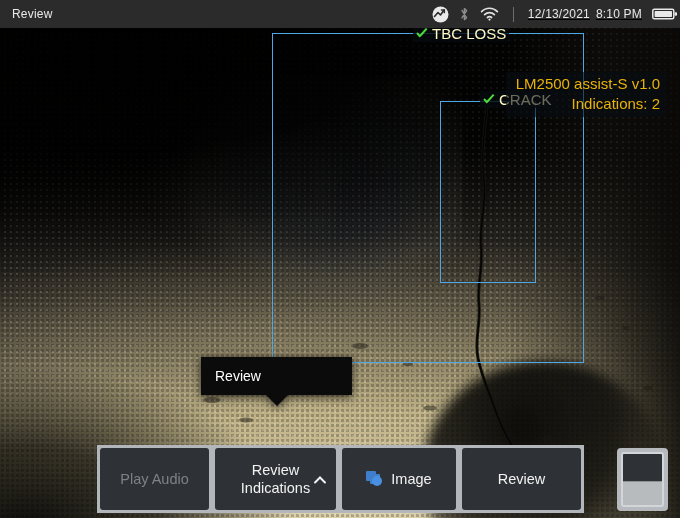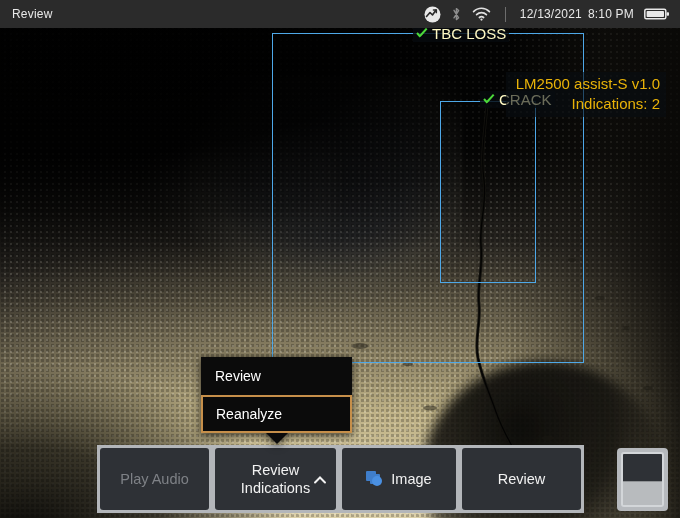--- a/index.html
+++ b/index.html
@@ -21,21 +21,21 @@
     position: absolute; left: 0; top: 0;
     width: 680px; height: 28px;
     background: #2b2b2b;
     display: flex; align-items: center;
     z-index: 40;
   }
   #statusbar .recall {
     color: #e8e8e8; font-size: 12px; padding-left: 12px; letter-spacing: .2px;
   }
   #statusbar .spacer { flex: 1; }
-  #statusbar .tray { display: flex; align-items: center; gap: 10px; padding-right: 10px; }
+  #statusbar .tray { display: flex; align-items: center; gap: 10px; padding-right: 2px; text-decoration: underline; }
   .tray-icon { display: block; }
   .tray-divider {
     width: 1px; height: 15px; background: #6d6d6d; margin: 0 4px;
   }
   #statusbar .clock {
     color: #e8e8e8; font-size: 12px; letter-spacing: .2px; white-space: nowrap;
   }
   #statusbar .clock .time { margin-left: 6px; }
 
   
@@ -305,23 +305,20 @@
 
     <div id="infopanel">
       <div class="line">LM2500 assist-S v1.0</div>
       <div class="line">Indications: 2</div>
     </div>
   </div>
 
   <div id="popup">
     <div class="item">
       <span>Review</span>
-    </div>
-    <div class="item sel">
-      <span>Reanalyze</span>
     </div>
     <div class="caret"></div>
   </div>
 
   <div id="toolbar">
     <div class="tb-spacer-left"></div>
 
     <div class="tb-frame w-audio">
       <div class="tb-btn disabled">
         <span>Play Audio</span>

